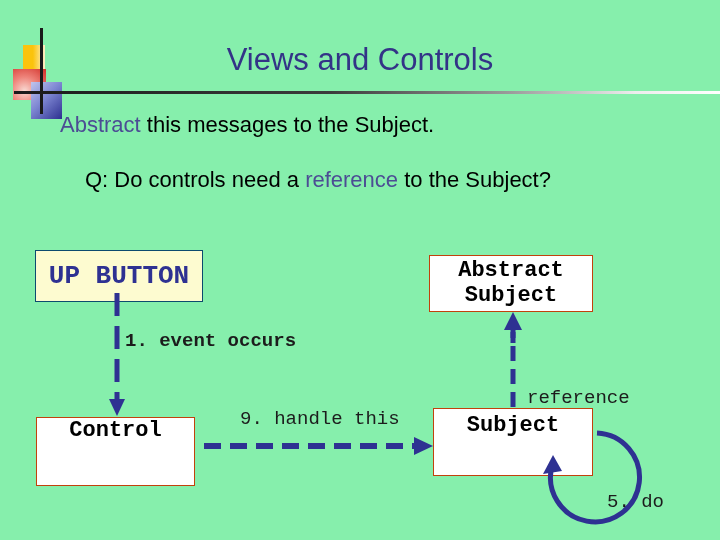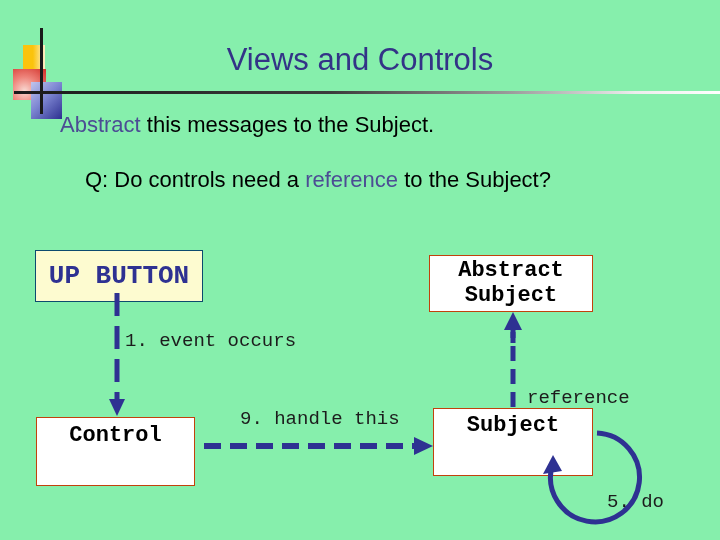--- a/index.html
+++ b/index.html
@@ -55,38 +55,38 @@
     background: #fdfbd0; border: 1px solid #0c4a6e;
     color: #2e3192; font-size: 26px;
     display: flex; align-items: center; justify-content: center;
   }
   .abstract-subject {
     left: 429px; top: 255px; width: 164px; height: 57px;
     font-size: 22px; line-height: 25px; padding-top: 2px;
   }
   .control {
     left: 36px; top: 417px; width: 159px; height: 69px;
-    font-size: 22px; padding-top: 5px;
+    font-size: 22px; 
   }
   .subject {
     left: 433px; top: 408px; width: 160px; height: 68px;
     font-size: 22px; padding-top: 4px;
   }
   
   .connectors {
     position: absolute; left: 0; top: 0; width: 720px; height: 540px;
     z-index: 2; pointer-events: none;
   }
   
   .anno {
     position: absolute; z-index: 3;
     font-family: "Liberation Mono", "DejaVu Sans Mono", monospace;
     font-size: 19px; line-height: 22px; color: #1c1c1c; white-space: pre;
   }
-  .anno1 { left: 125px; top: 330px; }
+  .anno1 { left: 125px; top: 330px; font-weight: bold; }
   .anno2 { left: 240px; top: 408px; }
   .anno3 { left: 607px; top: 447px; }
   .anno4 { left: 527px; top: 343px; }
 </style>
 </head>
 <body>
 
 <div class="slide">
 
   <div>

